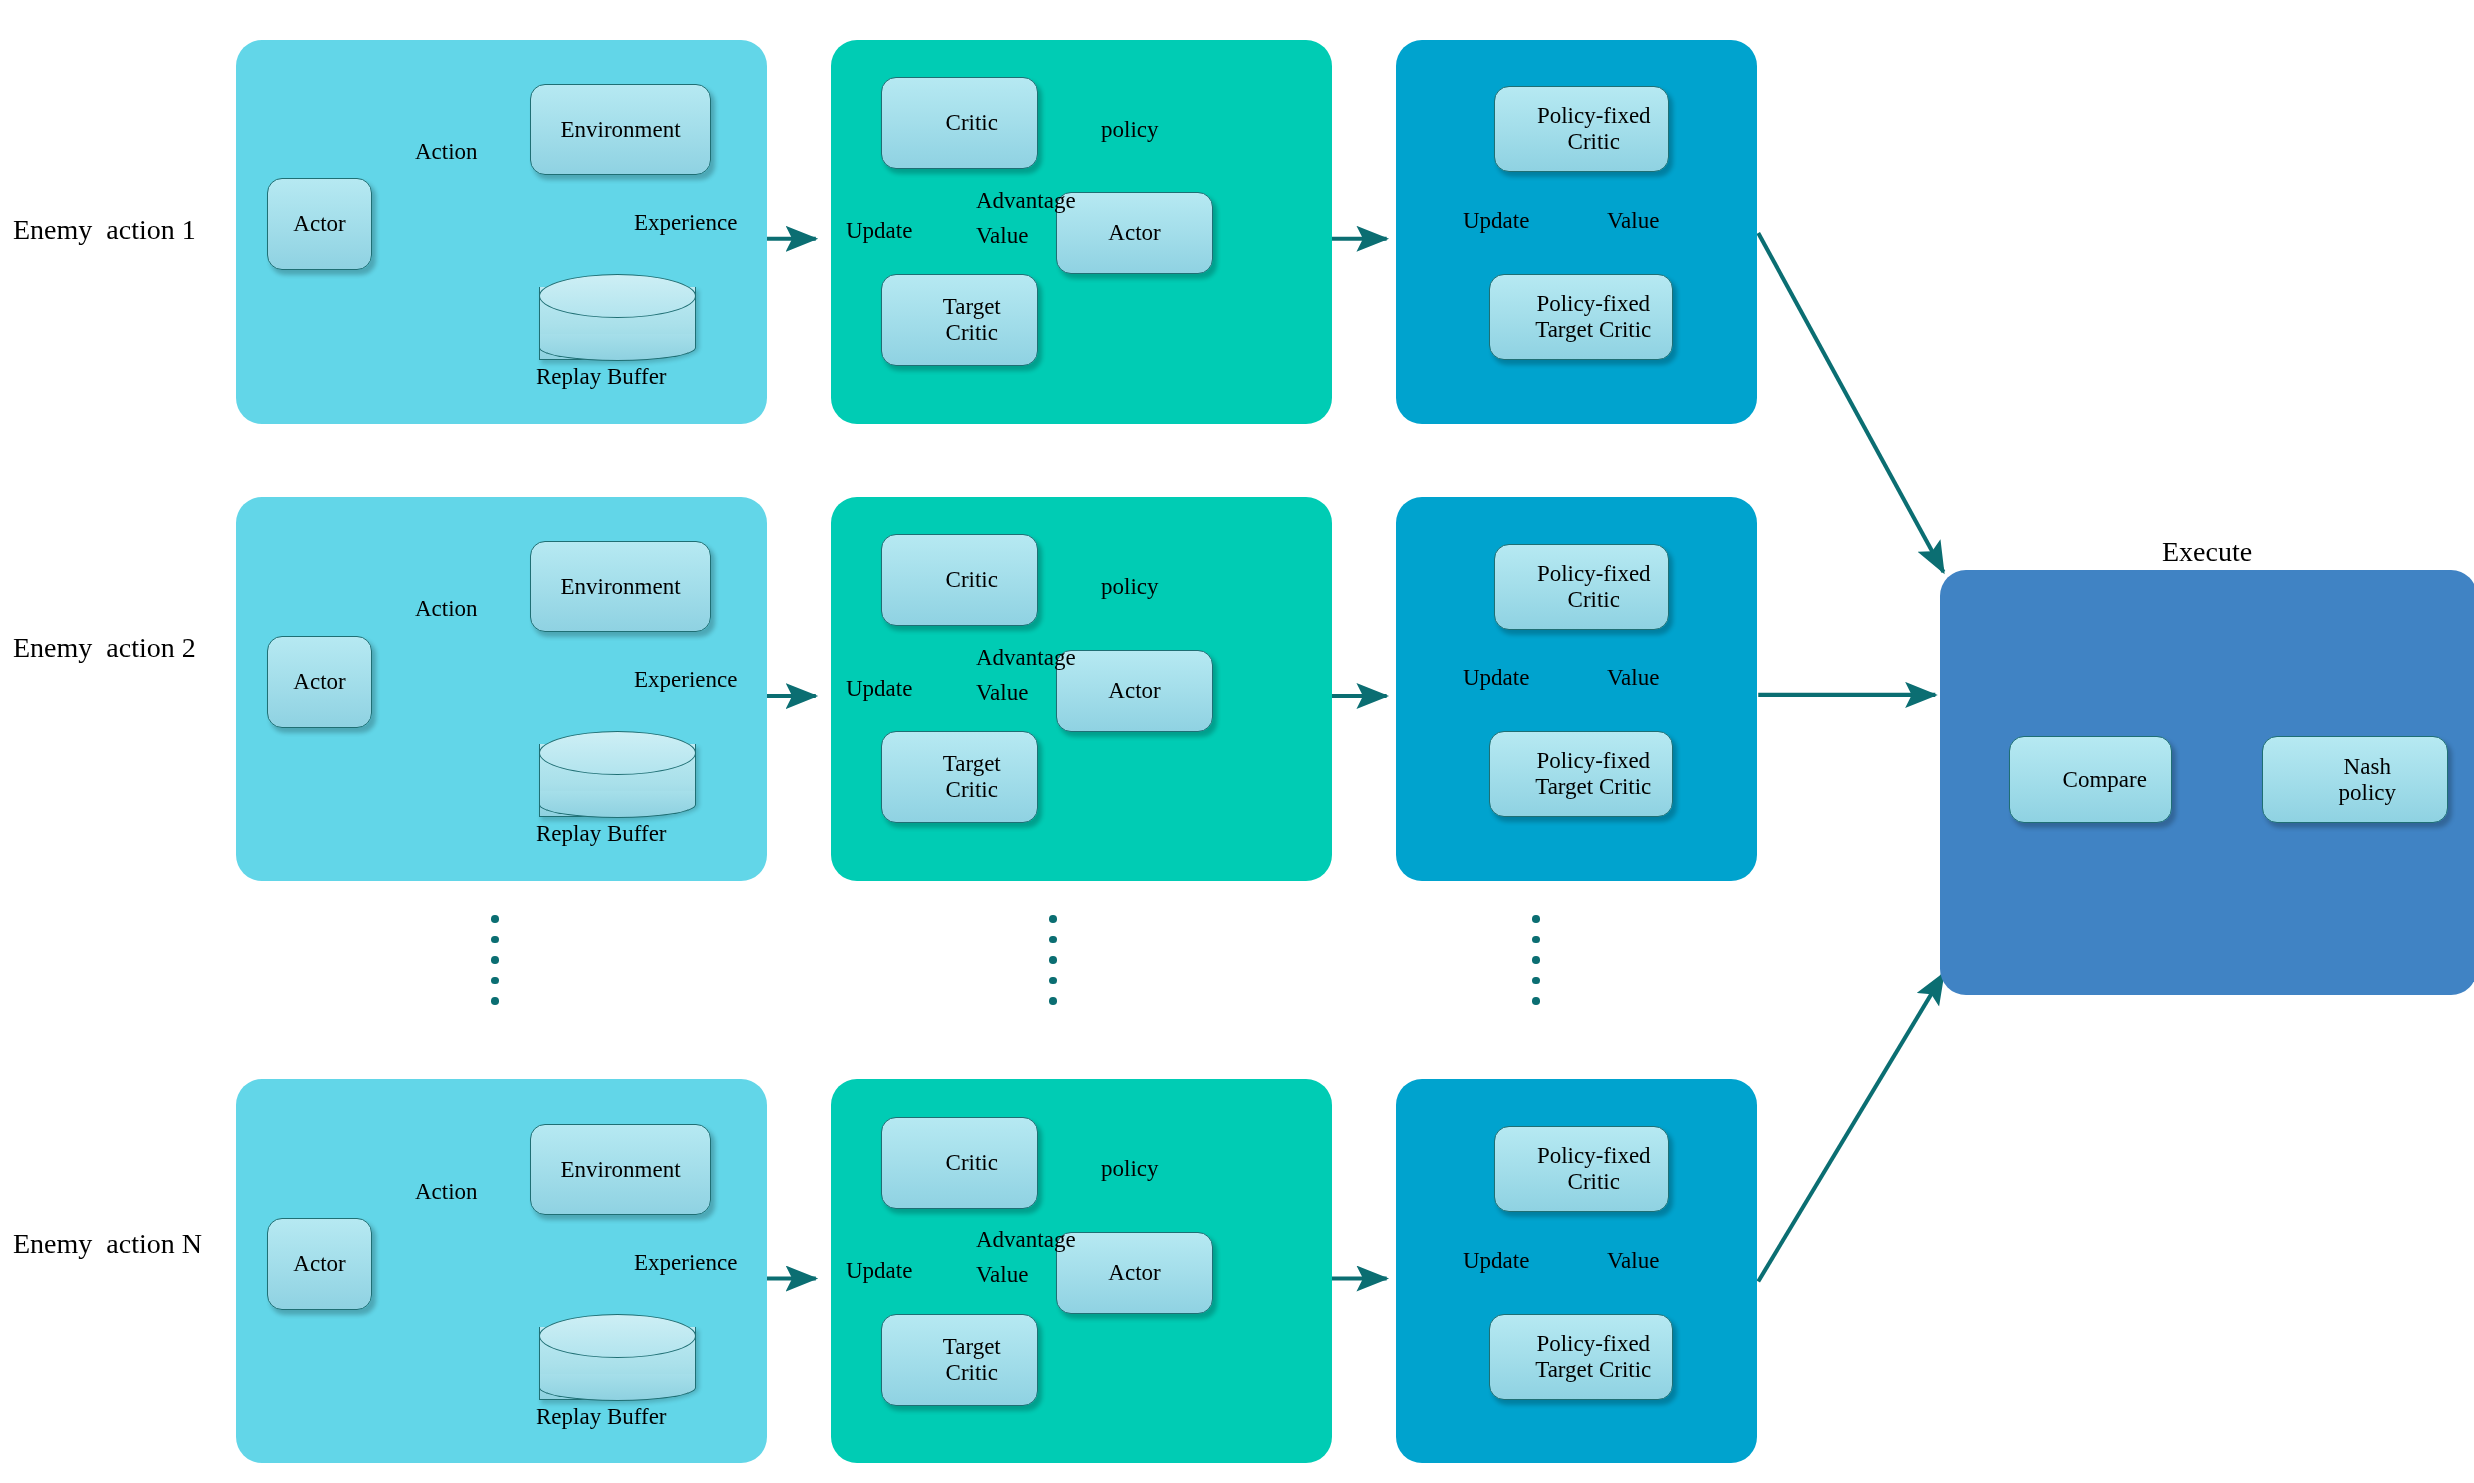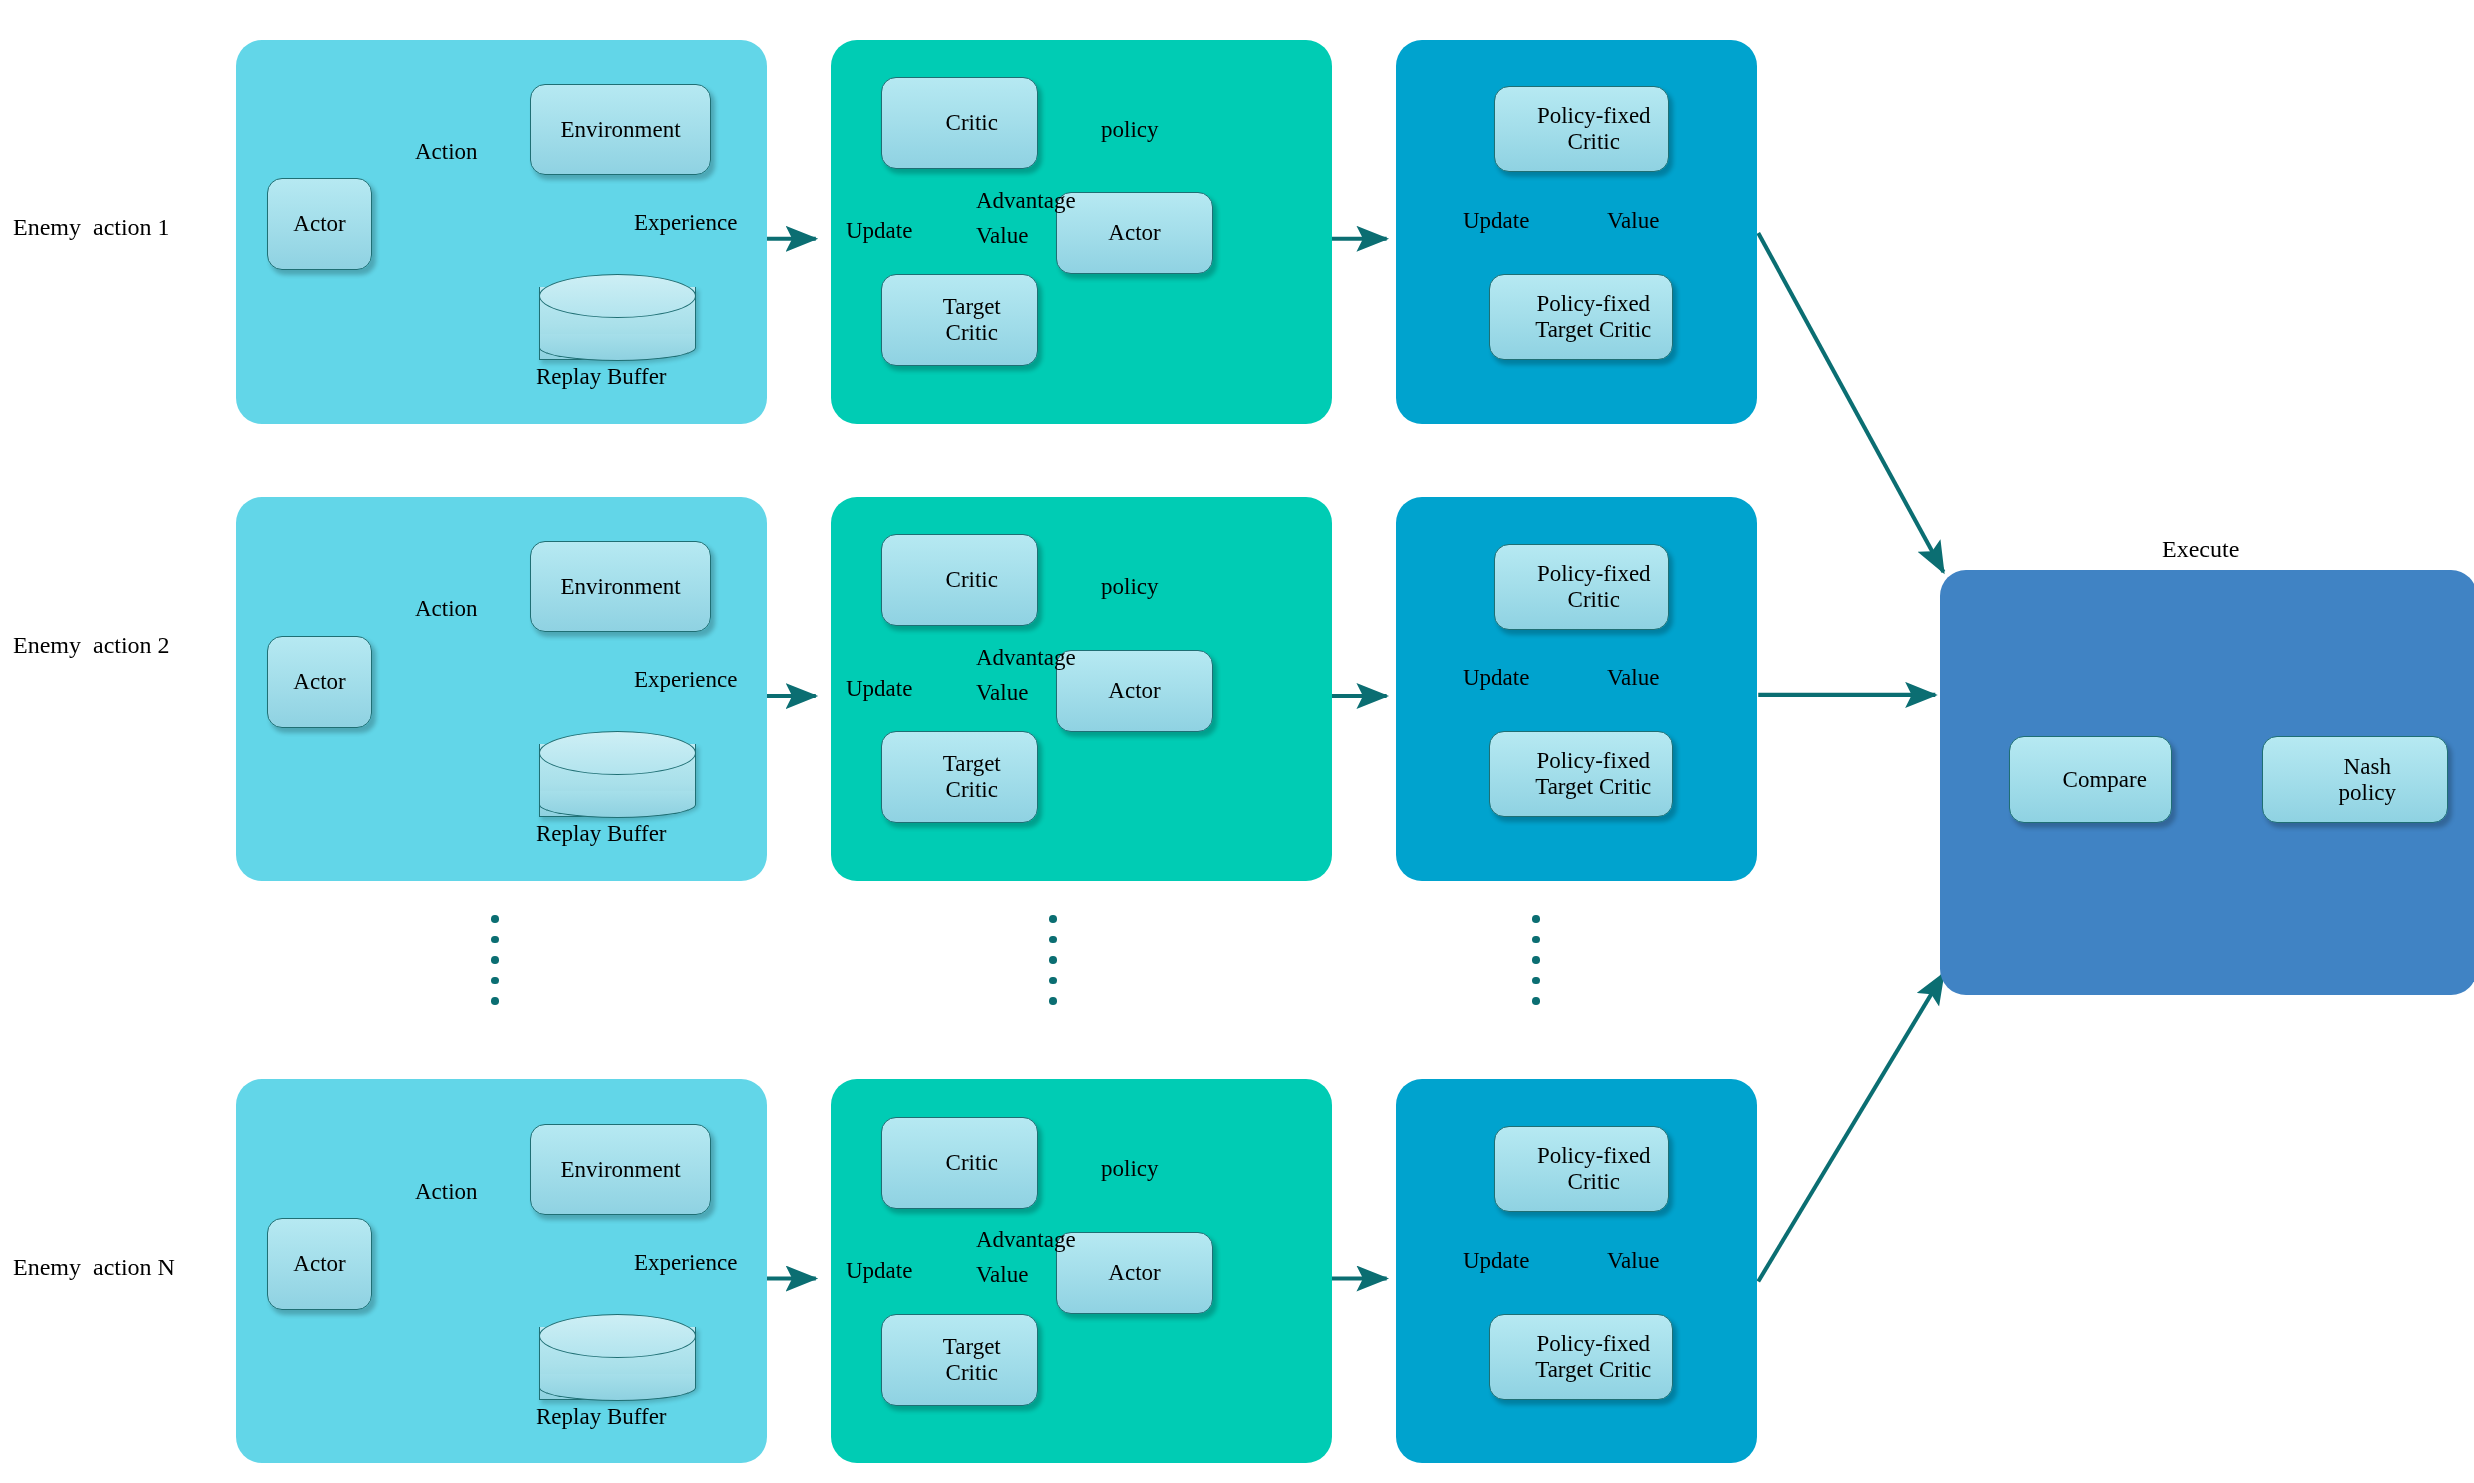--- a/index.html
+++ b/index.html
@@ -56,21 +56,21 @@
     border:1.7px solid #1f6f74;border-radius:50%;
     background:linear-gradient(180deg,#cdeff5 0%,#b2e4ee 100%);
   }
   
   .lbl{
     position:absolute;
     font-size:23px;
     white-space:pre;
     color:#000;
   }
-  .lbl.big{font-size:24px;}
+  .lbl.big{font-size:28px;}
   
   .vdots{position:absolute;display:flex;flex-direction:column;
          align-items:center;justify-content:space-between;}
   .vdots i{display:block;width:7.6px;height:7.6px;border-radius:50%;
            background:#0b6e72;}
   svg.overlay{position:absolute;left:0;top:0;width:2475px;height:1483px;
               pointer-events:none;}
 </style>
 </head>
 <body>
@@ -232,21 +232,21 @@
     <i></i>
     <i></i>
     <i></i>
     <i></i>
   </div>
 
   <div class="stage" style="left:236px;top:1079px;width:531px;height:384px;background:#62d6e8;"></div>
   <div class="stage" style="left:831px;top:1079px;width:501px;height:384px;background:#00ccb4;"></div>
   <div class="stage" style="left:1396px;top:1079px;width:361px;height:384px;background:#00a3ce;"></div>
 
-  <div class="lbl big" style="left:13px;top:1254px;">Enemy  action N</div>
+  <div class="lbl big" style="left:13px;top:1228px;">Enemy  action N</div>
 
   <div class="node" style="left:267px;top:1218px;width:105px;height:92px;">
       <span>Actor</span>
     </div>
   <div class="node" style="left:530px;top:1124px;width:181px;height:91px;">
       <span>Environment</span>
     </div>
   <div class="cyl" style="left:539px;top:1314px;width:157px;height:86px;">
     <div class="body"></div>
     <div class="bot"></div>

